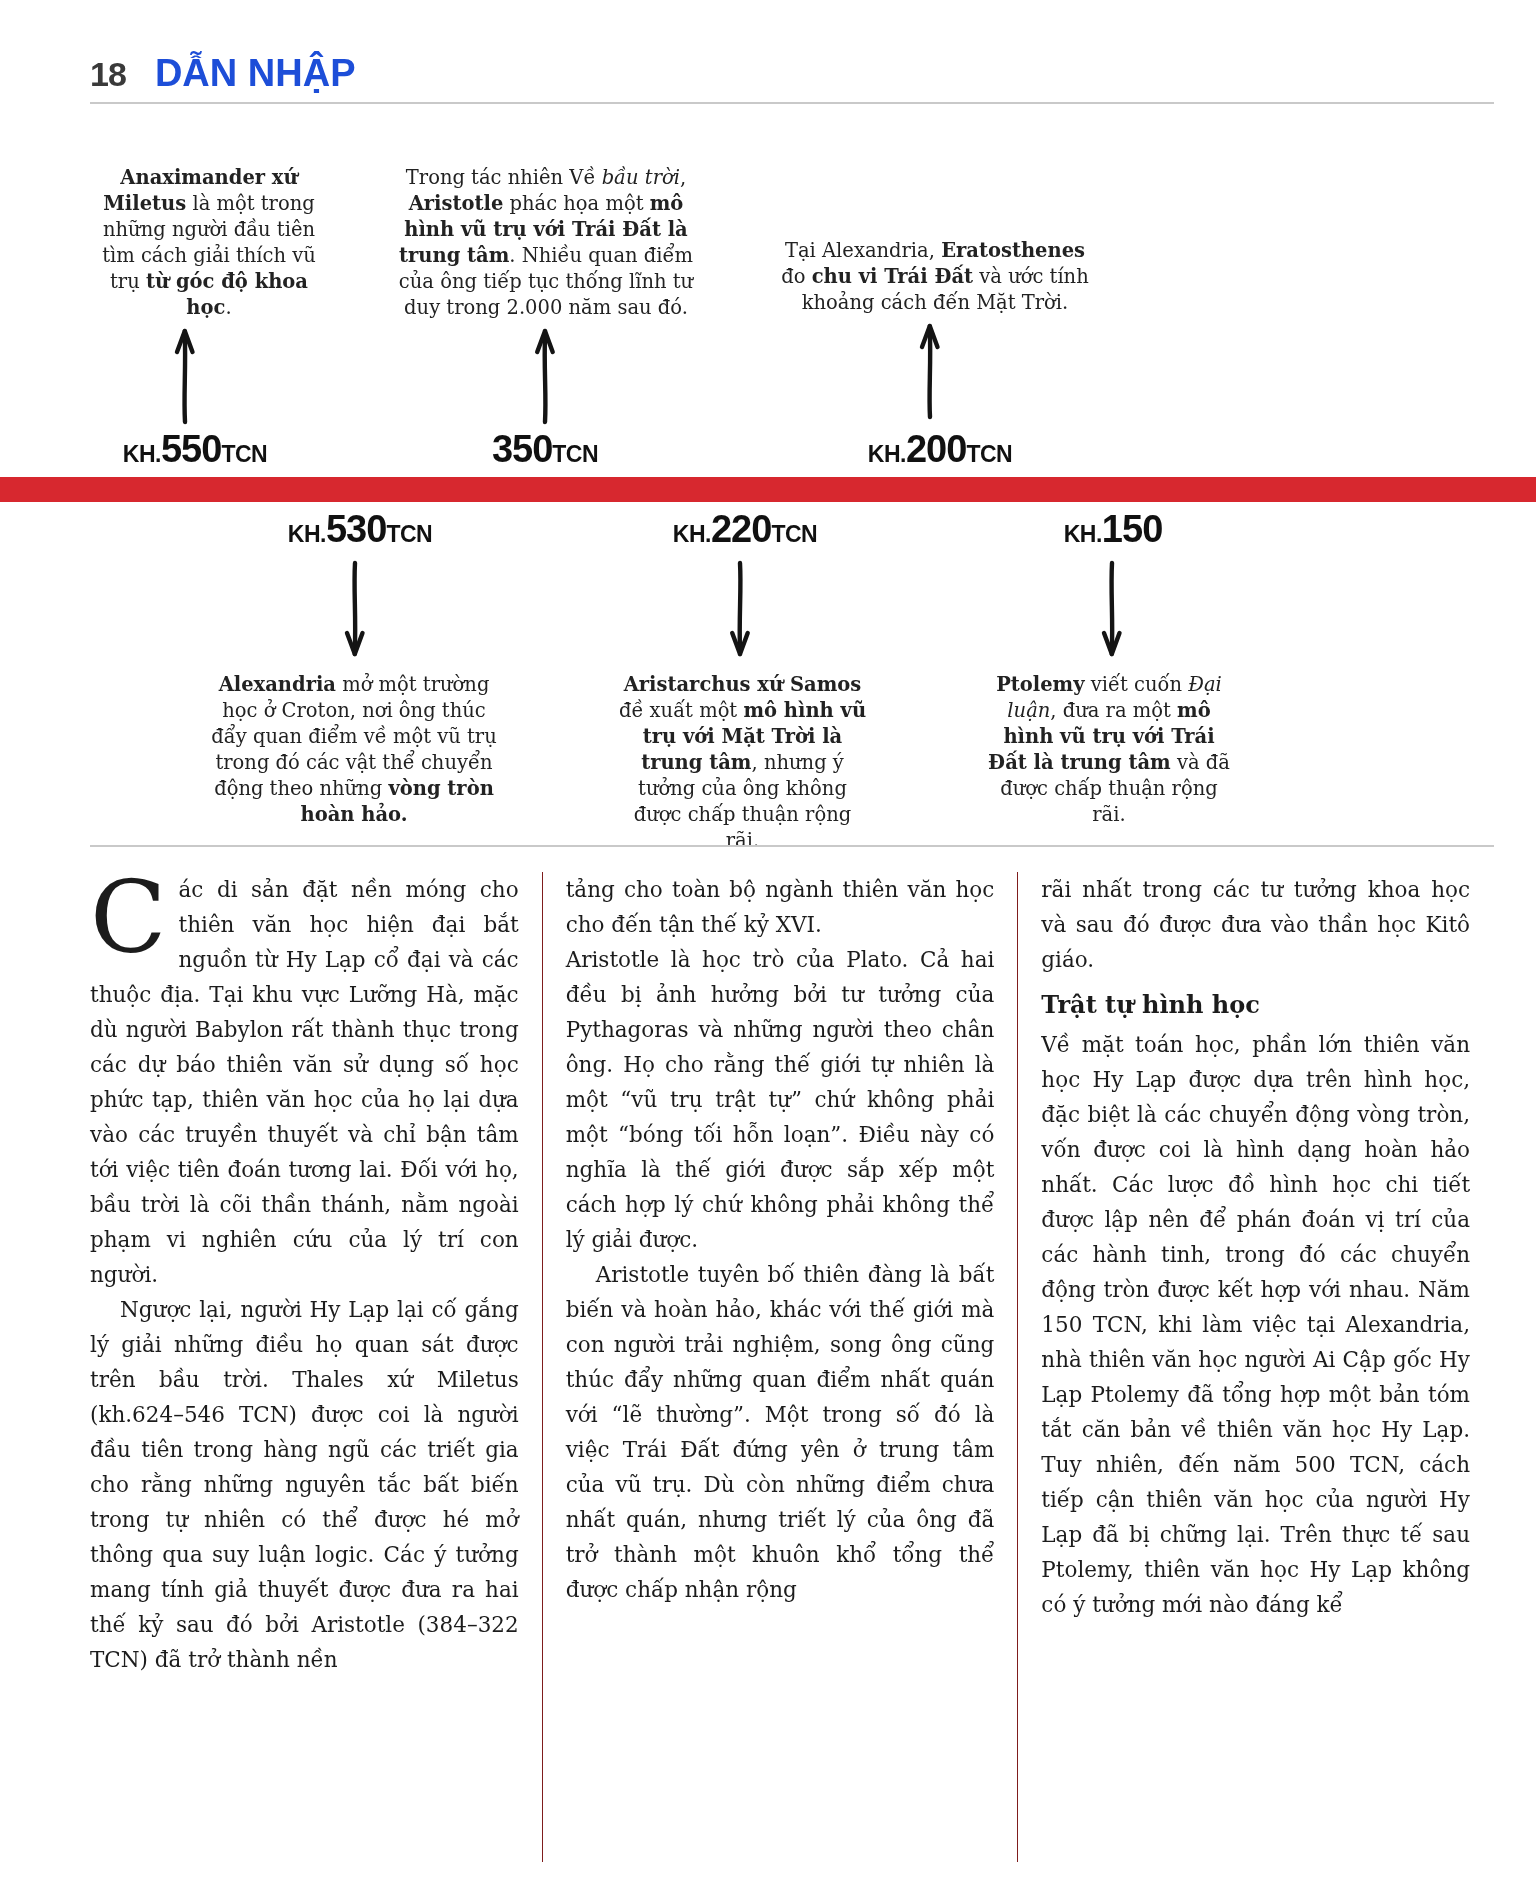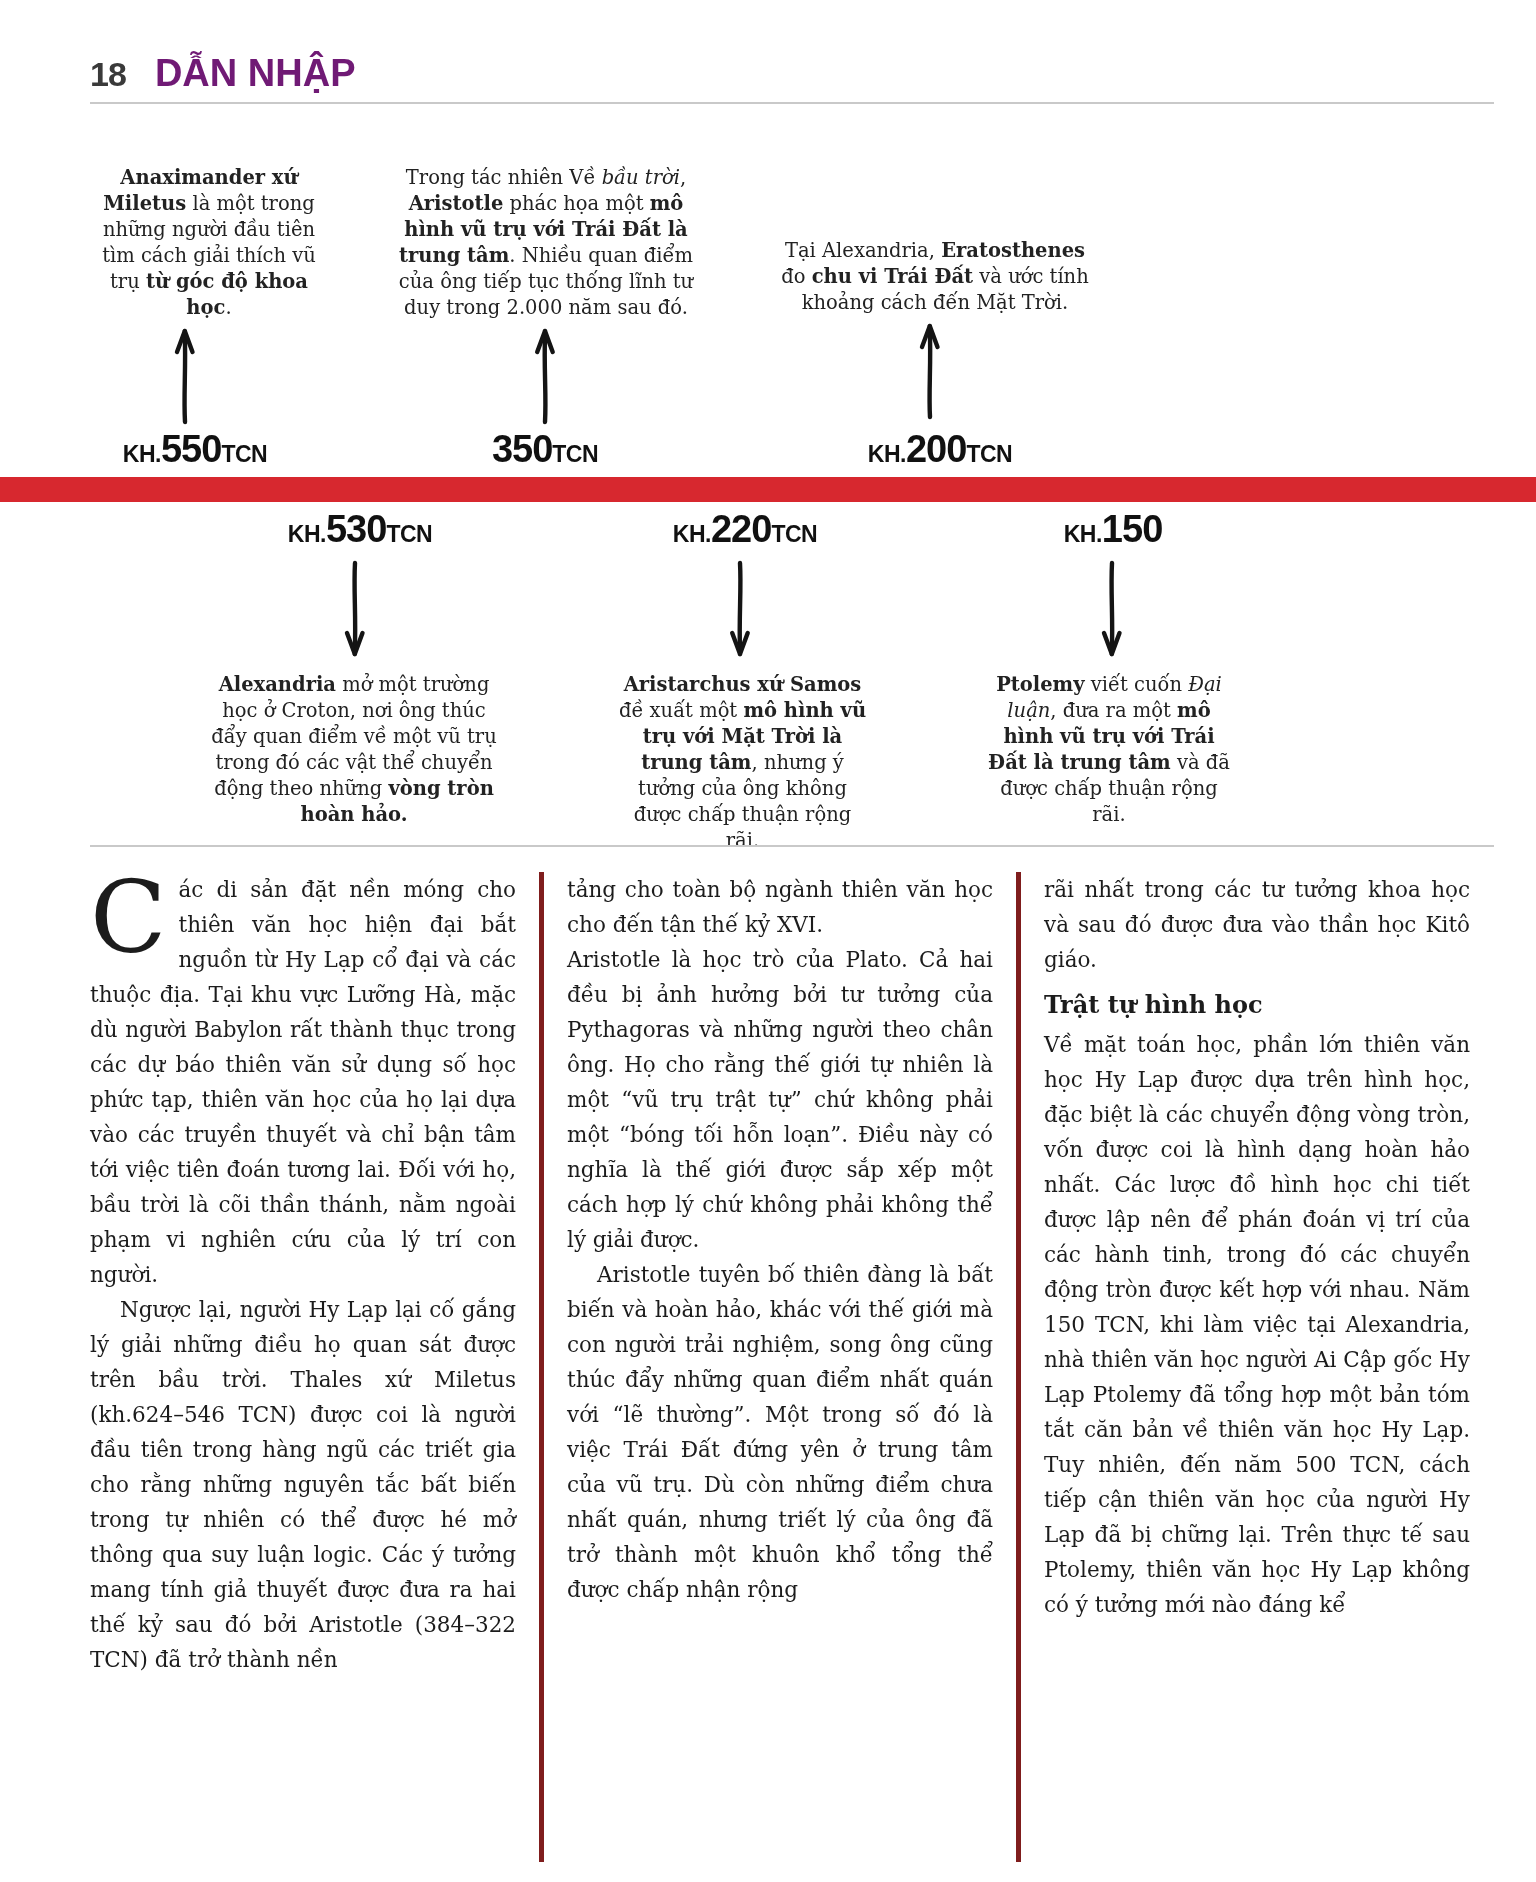--- a/index.html
+++ b/index.html
@@ -14,21 +14,21 @@
   .page { position:relative; width:1536px; height:1882px; }
 
   
   .page-header { position:absolute; left:90px; top:52px; white-space:nowrap; }
   .page-num {
     font-family:"Liberation Sans", sans-serif; font-weight:700;
     font-size:34px; letter-spacing:-1px; color:#3a3a3a;
   }
   .section-title {
     font-family:"Liberation Sans", sans-serif; font-weight:700;
-    font-size:38px; letter-spacing:0px; color:#701a75;
+    font-size:38px; letter-spacing:0px; color:#1d4ed8;
     margin-left:24px;
   }
   .rule { position:absolute; left:90px; right:42px; height:2px; background:#c9c9c9; }
   .top-rule { top:102px; }
   .mid-rule { top:845px; }
 
   
   .evt { position:absolute; text-align:center; font-size:19.5px; line-height:26px; color:#222; }
   .evt .b { font-weight:700;text-align:right; }
   .evt .i { font-style:italic; }
@@ -70,21 +70,21 @@
   .article {
     position:absolute; left:90px; top:872px; width:1380px; height:990px;
     display:flex;
   }
   .col {
     flex:1 1 0; padding:0 23px;
     font-size:21.5px; line-height:35px; text-align:justify; color:#1c1c1c;
   }
   .col:first-child { padding-left:0; }
   .col:last-child  { padding-right:0; }
-  .col + .col { border-left:5px solid #7f1d1d; }
+  .col + .col { border-left:1px solid #7f1d1d; }
   .col p { margin:0; }
   .col p.ind { text-indent:30px; }
   .dropcap {
     float:left; font-size:100px; line-height:84px;
     padding:4px 12px 0 0; color:#1c1c1c;
   }
   .col-h {
     font-weight:700; font-size:24px; line-height:30px;
     margin:13px 0 7px 0; text-align:left;
   }

